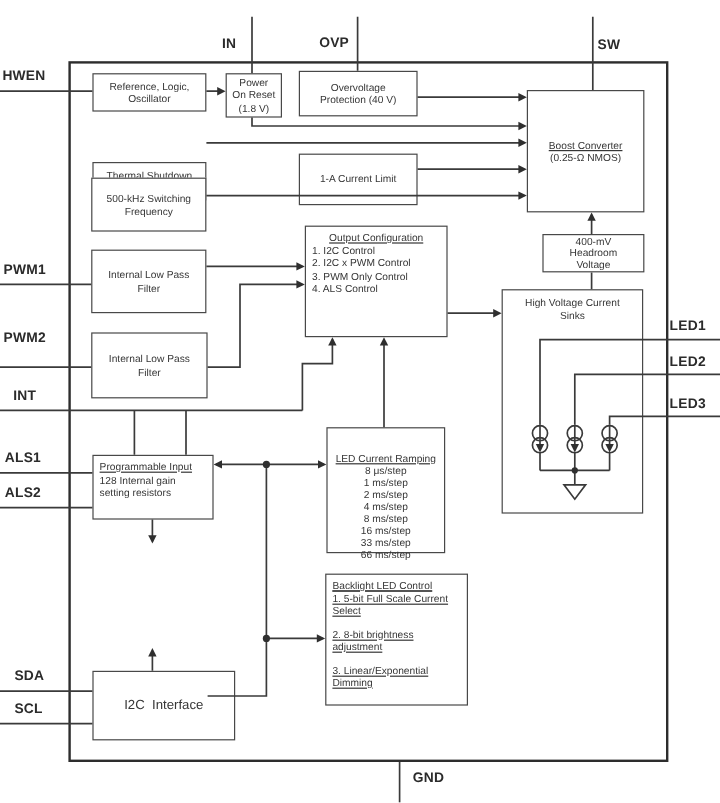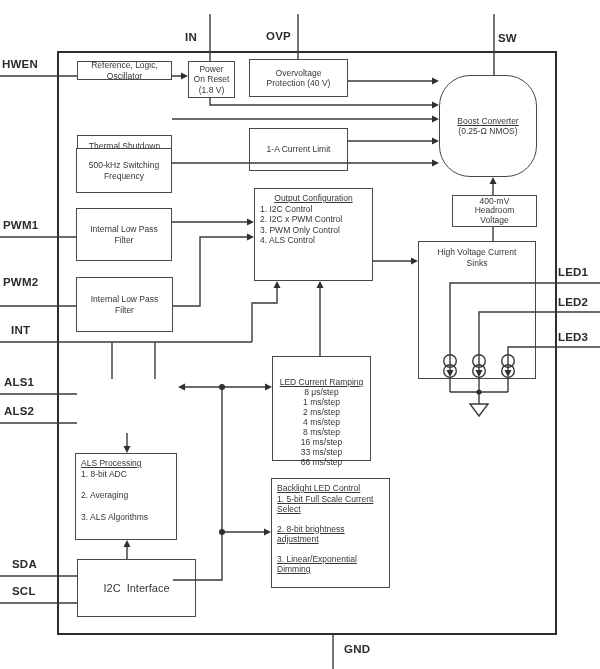--- a/index.html
+++ b/index.html
@@ -21,21 +21,21 @@
   svg.wires{position:absolute;left:0;top:0;z-index:2;pointer-events:none;}
   .ws-pre{white-space:pre;}
 </style>
 </head>
 <body>
 
 <div id="stage">
 
   <div class="chip-border"></div>
 
-  <div class="box center" style="left:77px;top:61px;width:95px;height:19px;">
+  <div class="box center" style="left:77px;top:61px;width:95px;height:32px;">
     <div>Reference, Logic,</div>
     <div>Oscillator</div>
   </div>
 
   <div class="box center" style="left:188px;top:61px;width:47px;height:37px;">
     <div>Power</div>
     <div>On Reset</div>
     <div>(1.8 V)</div>
   </div>
 
@@ -51,32 +51,32 @@
 
   <div class="box center" style="left:249px;top:128px;width:99px;height:43px;">
     <div>1-A Current Limit</div>
   </div>
 
   <div class="box center" style="left:76px;top:148px;width:96px;height:45px;">
     <div>500-kHz Switching</div>
     <div>Frequency</div>
   </div>
 
-  <div class="box center" style="left:439px;top:75px;width:98px;height:102px;border-radius:31px;">
+  <div class="box center" style="left:439px;top:75px;width:98px;height:102px;">
     <div class="u">Boost Converter</div>
     <div>(0.25-Ω NMOS)</div>
   </div>
 
   <div class="box center" style="left:452px;top:195px;width:85px;height:32px;line-height:9.5px;">
     <div>400-mV</div>
     <div>Headroom</div>
     <div>Voltage</div>
   </div>
 
-  <div class="box toptext" style="left:418px;top:241px;width:118px;height:138px;">
+  <div class="box toptext" style="left:418px;top:241px;width:118px;height:187px;">
     <div>High Voltage Current</div>
     <div>Sinks</div>
   </div>
 
   <div class="box center" style="left:76px;top:208px;width:96px;height:53px;">
     <div>Internal Low Pass</div>
     <div>Filter</div>
   </div>
 
   <div class="box center" style="left:76px;top:277px;width:97px;height:55px;">
@@ -97,27 +97,26 @@
     <div class="item t-center">8 μs/step</div>
     <div class="item t-center">1 ms/step</div>
     <div class="item t-center">2 ms/step</div>
     <div class="item t-center">4 ms/step</div>
     <div class="item t-center">8 ms/step</div>
     <div class="item t-center">16 ms/step</div>
     <div class="item t-center">33 ms/step</div>
     <div class="item t-center">66 ms/step</div>
   </div>
 
-
-  <div class="box list" style="left:75px;top:453px;width:102px;height:87px;">
-    <div class="u">ALS Processing</div>
-    <div class="item gap11">1. 8-bit ADC</div>
-    <div class="item gap11">2. Averaging</div>
-    <div class="item">3. ALS Algorithms</div>
-  </div>
+  <div class="box list" style="left:77px;top:379px;width:101px;height:54px;">
+    <div class="u">Programmable Input</div>
+    <div class="item">128 Internal gain</div>
+    <div class="item">setting resistors</div>
+  </div>
+
 
   <div class="box list" style="left:271px;top:478px;width:119px;height:110px;text-decoration:underline;">
     <div class="u">Backlight LED Control</div>
     <div class="item gap10">1. 5-bit Full Scale Current Select</div>
     <div class="item gap10">2. 8-bit brightness adjustment</div>
     <div class="item">3. Linear/Exponential Dimming</div>
   </div>
 
   <div class="box center ws-pre" style="left:77px;top:559px;width:119px;height:58px;font-size:11px;">
     <div>I2C  Interface</div>

